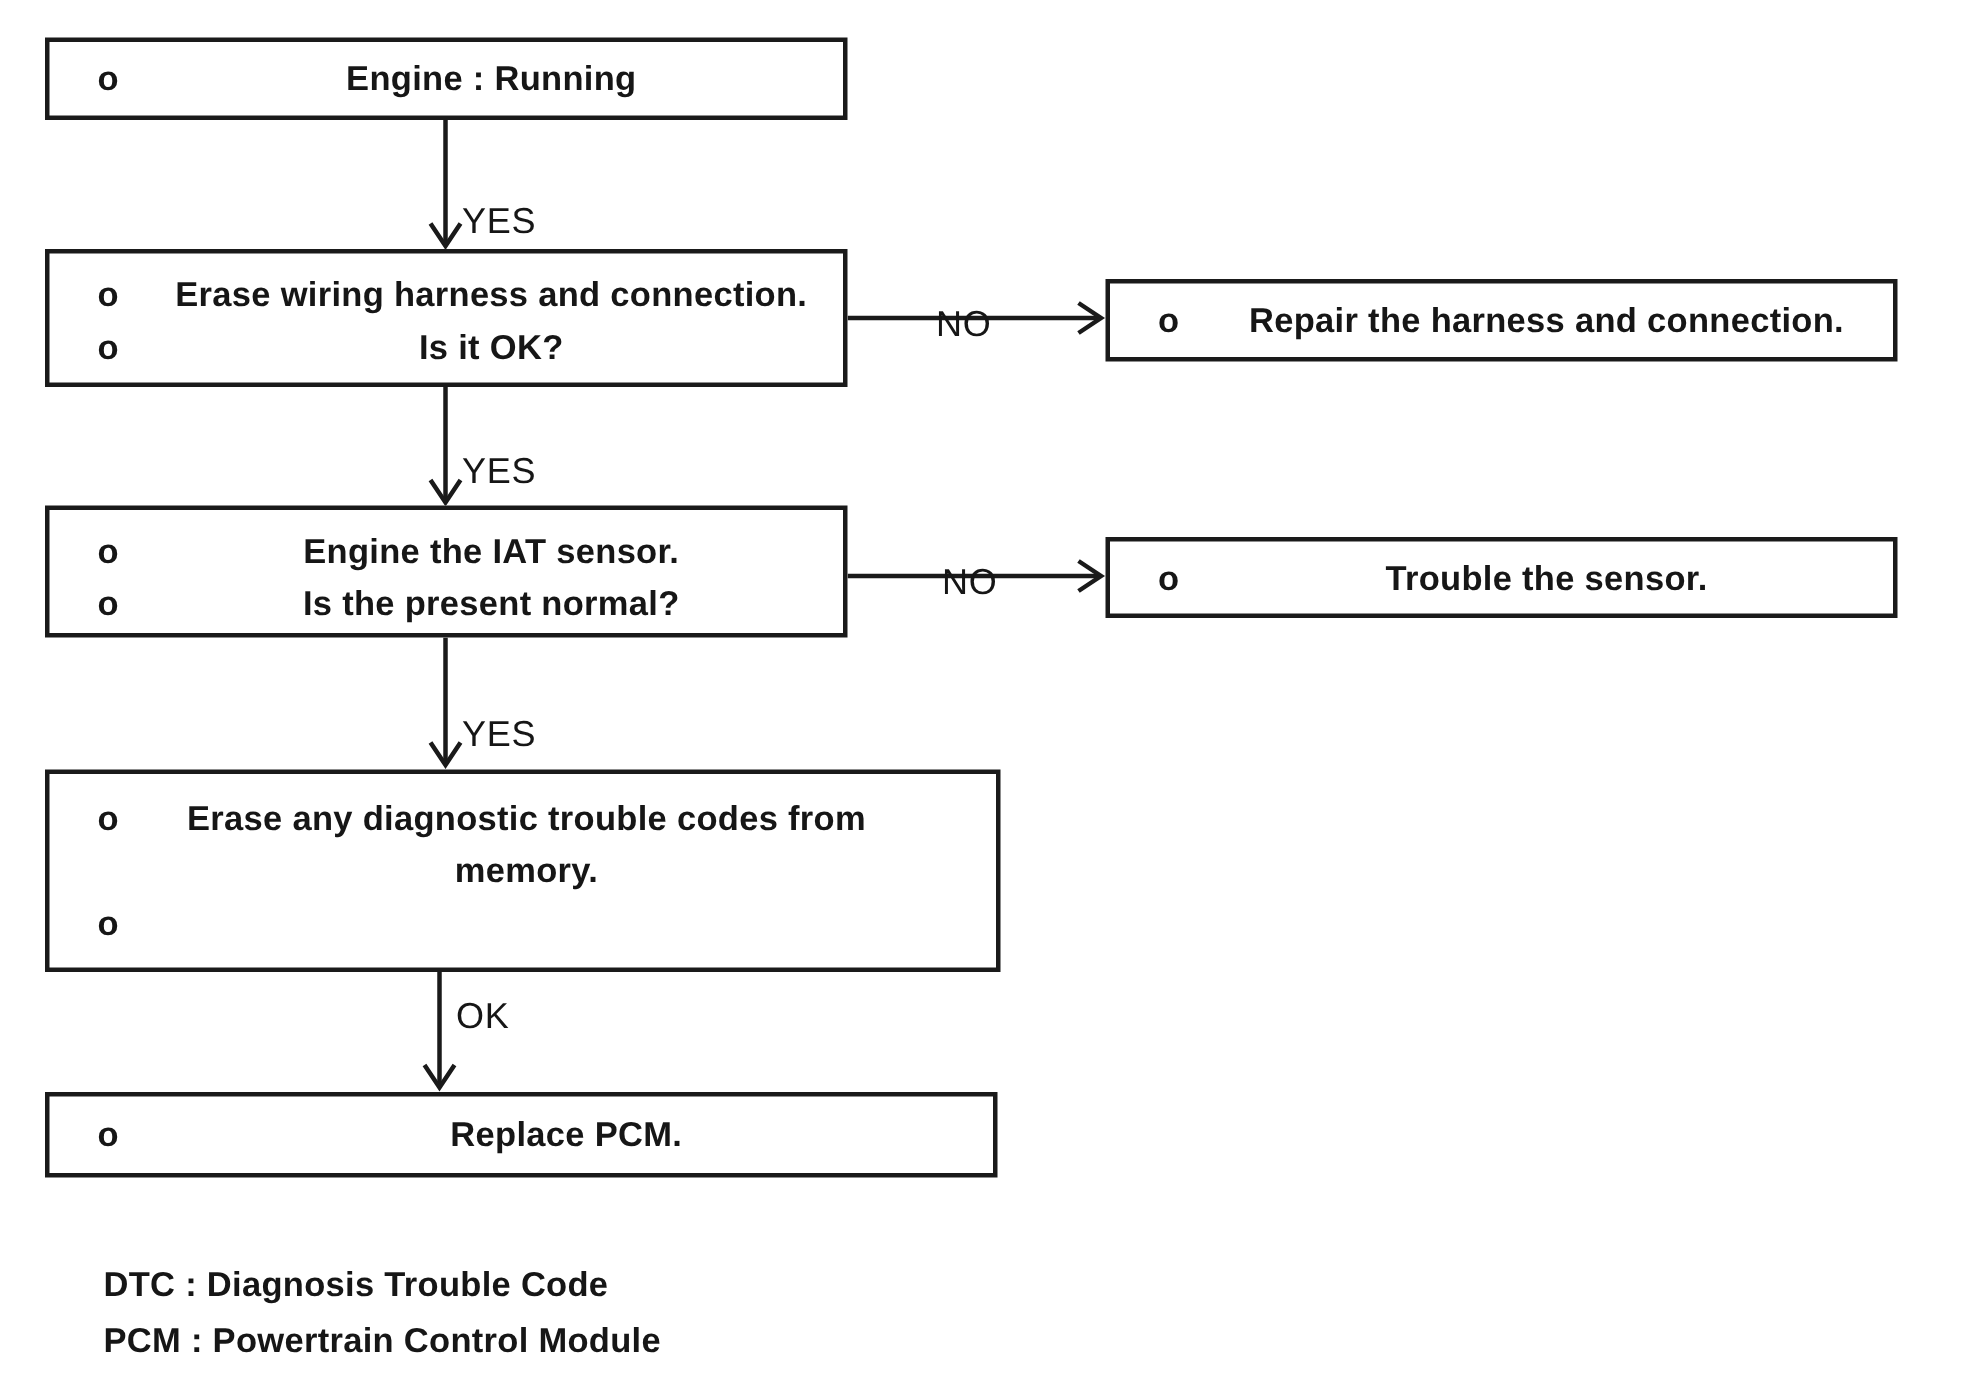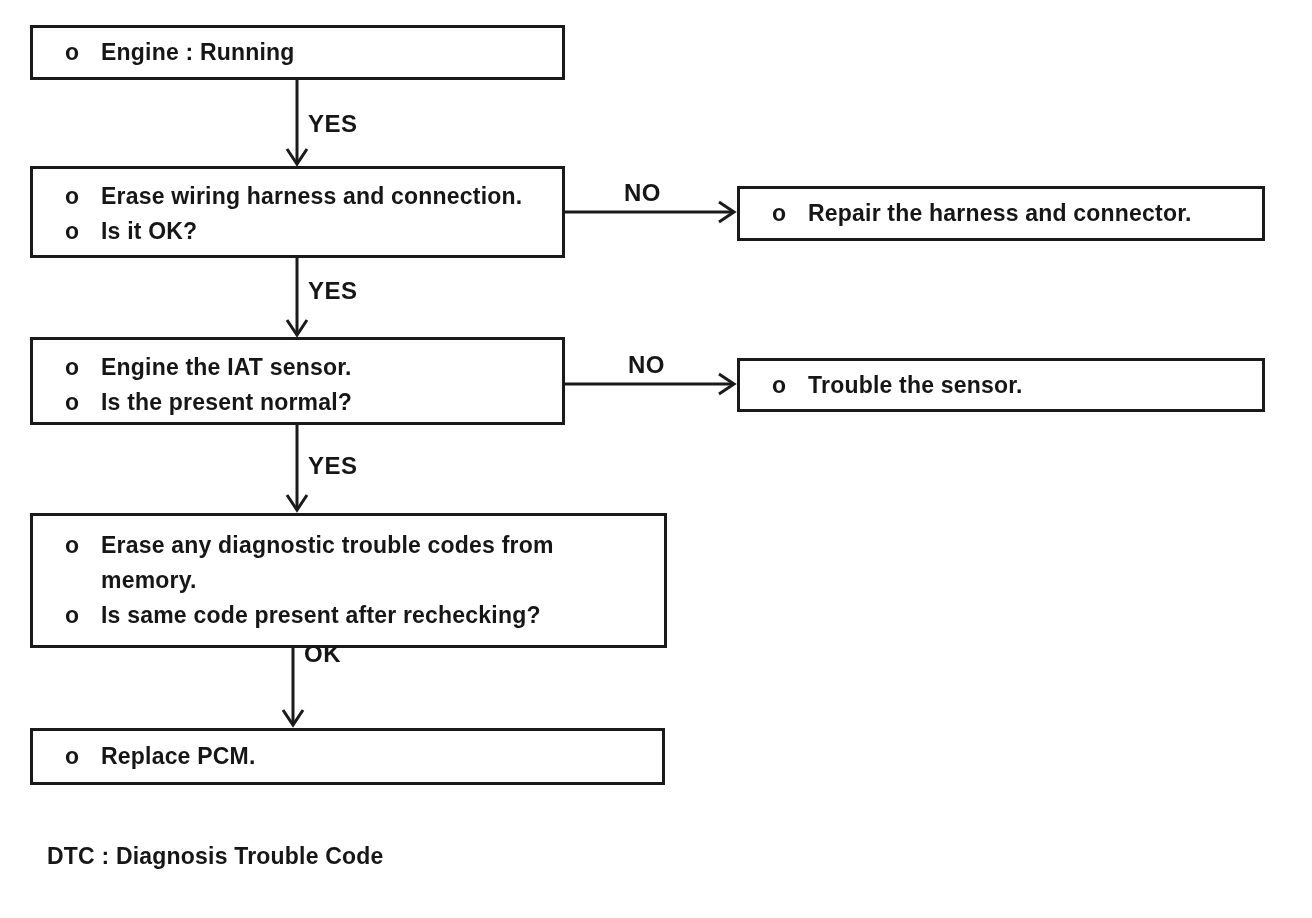--- a/index.html
+++ b/index.html
@@ -38,34 +38,36 @@
     font-size: 23px;
     font-weight: 700;
     letter-spacing: 0.2px;
   }
   .bullet {
     flex: 0 0 36px;
     width: 36px;
   }
   .txt {
     flex: 1 1 auto;
+    text-align: center;
   }
   .box-erase .txt {
     max-width: 500px;
   }
   .edge-label {
     position: absolute;
     font-size: 24px;
-    font-weight: 700;
+    font-weight: 400;
     letter-spacing: 0.5px;
     white-space: nowrap;
+    margin-top: 24px;
   }
   .legend {
     position: absolute;
-    left: 47px;
+    left: 69px;
     top: 838px;
     font-size: 23px;
     font-weight: 700;
     line-height: 37px;
     letter-spacing: 0.2px;
   }
   #arrows {
     position: absolute;
     left: 0;
     top: 0;
@@ -129,21 +131,21 @@
     </div>
     <div class="item">
       <span class="bullet">o</span>
       <span class="txt">Is it OK?</span>
     </div>
   </div>
 
   <div class="box center-v" style="left:737px; top:186px; width:528px; height:55px;">
     <div class="item">
       <span class="bullet">o</span>
-      <span class="txt">Repair the harness and connector.</span>
+      <span class="txt">Repair the harness and connection.</span>
     </div>
   </div>
 
   <div class="box" style="left:30px; top:337px; width:535px; height:88px;">
     <div class="item">
       <span class="bullet">o</span>
       <span class="txt">Engine the IAT sensor.</span>
     </div>
     <div class="item">
       <span class="bullet">o</span>
@@ -158,35 +160,35 @@
     </div>
   </div>
 
   <div class="box box-erase" style="left:30px; top:513px; width:637px; height:135px; padding-top:12px;">
     <div class="item">
       <span class="bullet">o</span>
       <span class="txt">Erase any diagnostic trouble codes from memory.</span>
     </div>
     <div class="item">
       <span class="bullet">o</span>
-      <span class="txt">Is same code present after rechecking?</span>
     </div>
   </div>
 
   <div class="box center-v" style="left:30px; top:728px; width:635px; height:57px;">
     <div class="item">
       <span class="bullet">o</span>
       <span class="txt">Replace PCM.</span>
     </div>
   </div>
 
   <div class="edge-label" style="left:308px; top:110px;">YES</div>
   <div class="edge-label" style="left:624px; top:179px;">NO</div>
   <div class="edge-label" style="left:308px; top:277px;">YES</div>
   <div class="edge-label" style="left:628px; top:351px;">NO</div>
   <div class="edge-label" style="left:308px; top:452px;">YES</div>
   <div class="edge-label" style="left:304px; top:640px;">OK</div>
 
   <div class="legend">
     <div>DTC : Diagnosis Trouble Code</div>
+    <div>PCM : Powertrain Control Module</div>
   </div>
 
 </div>
 
 </body></html>

